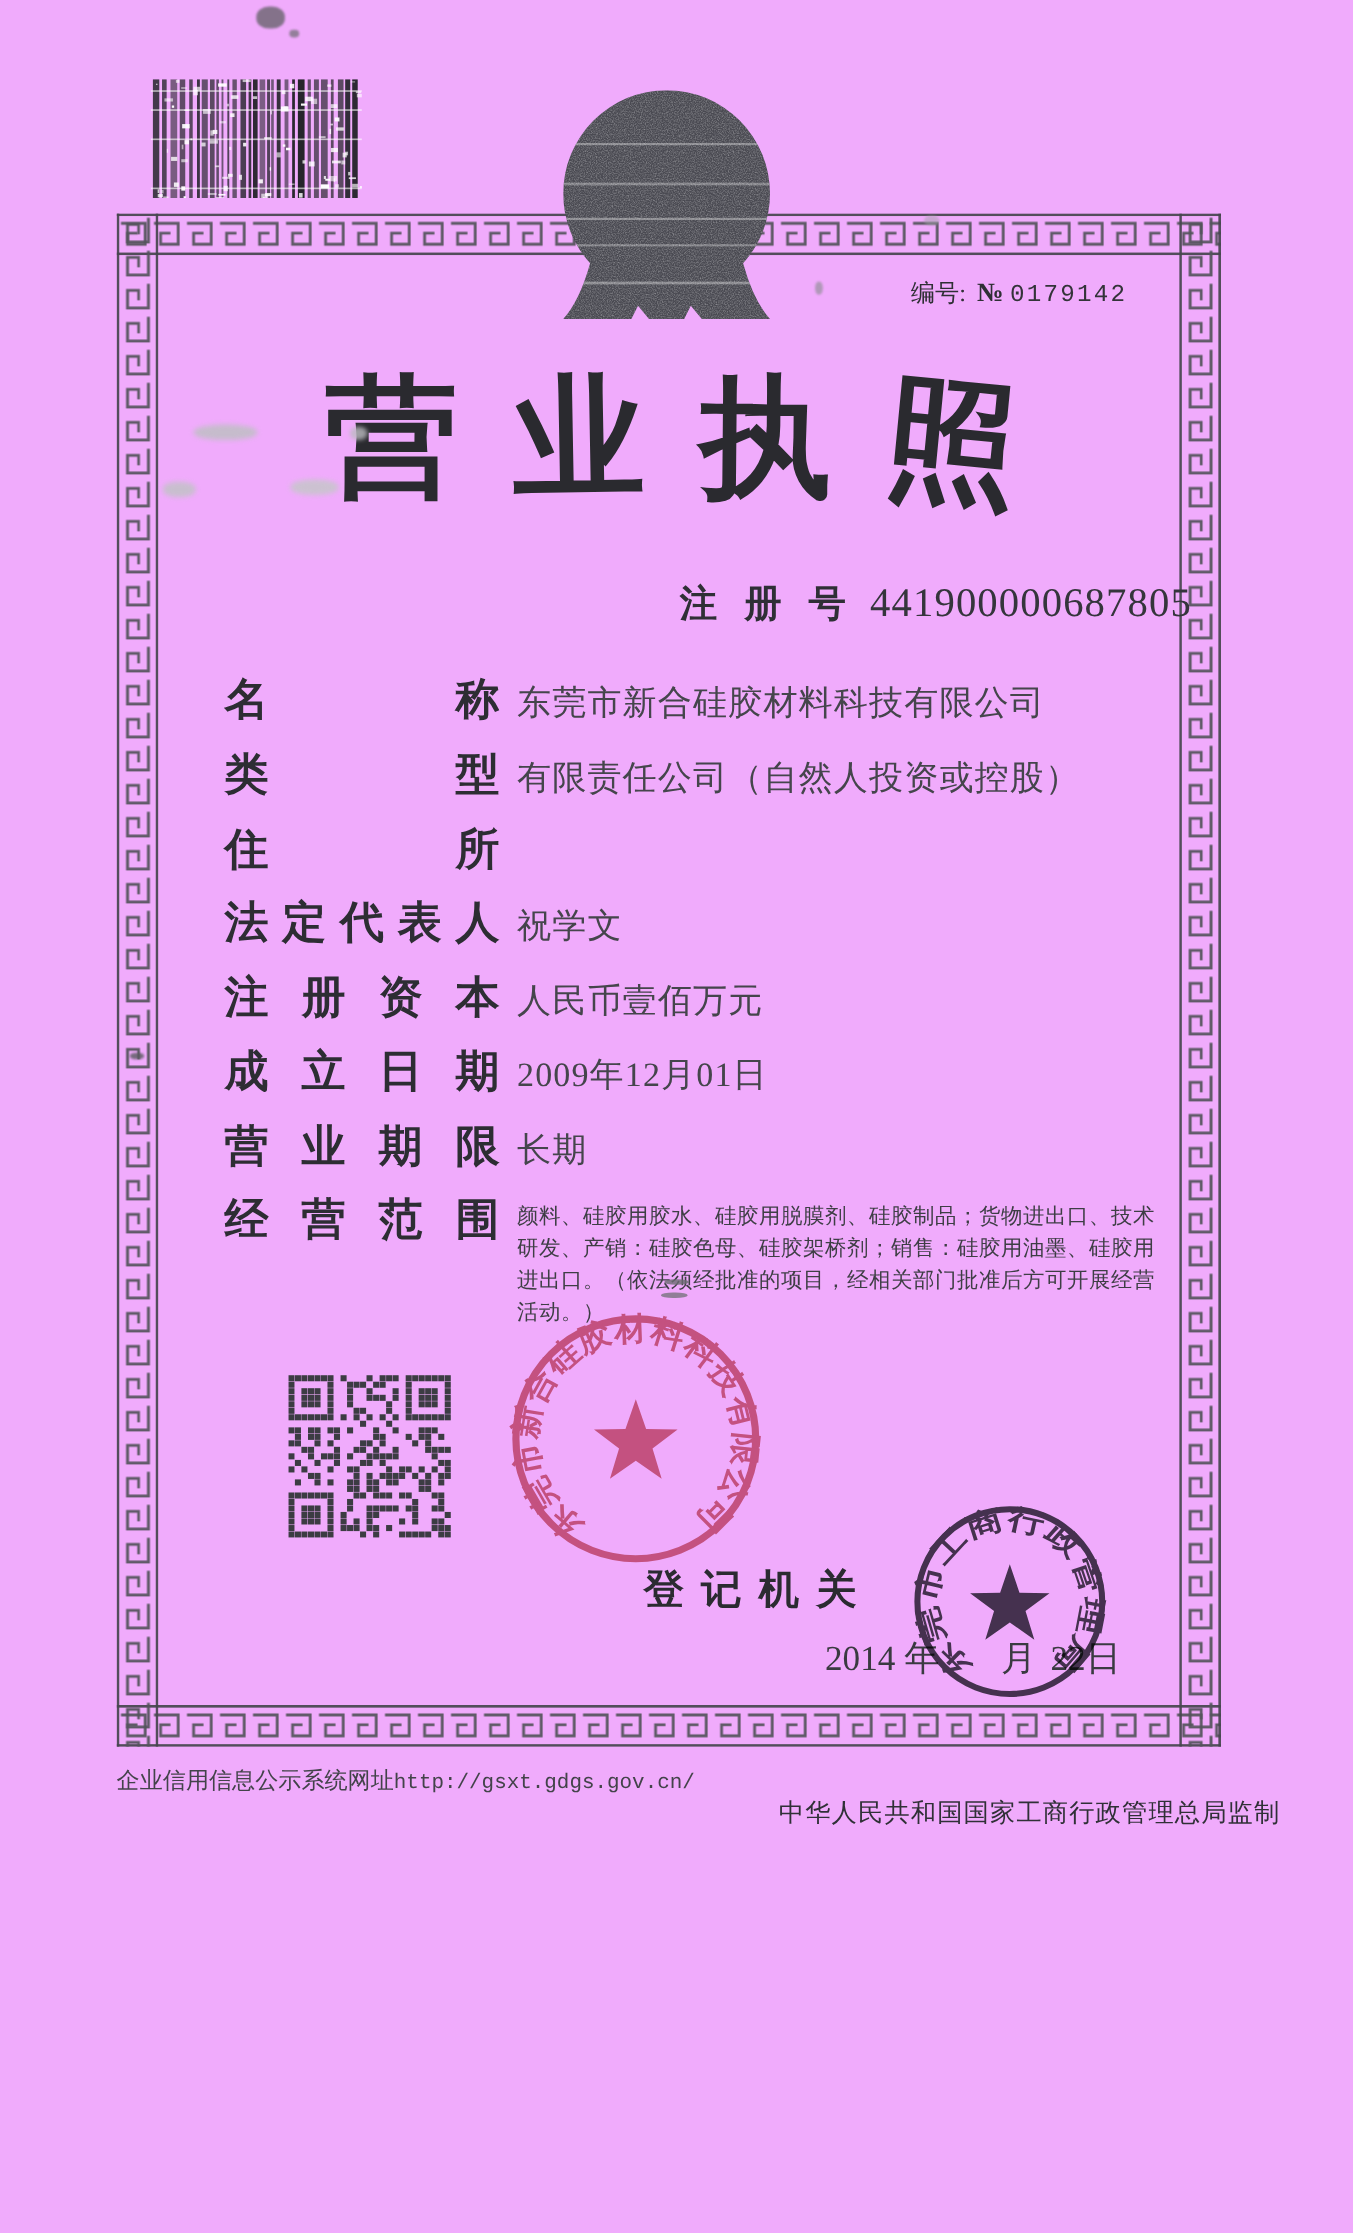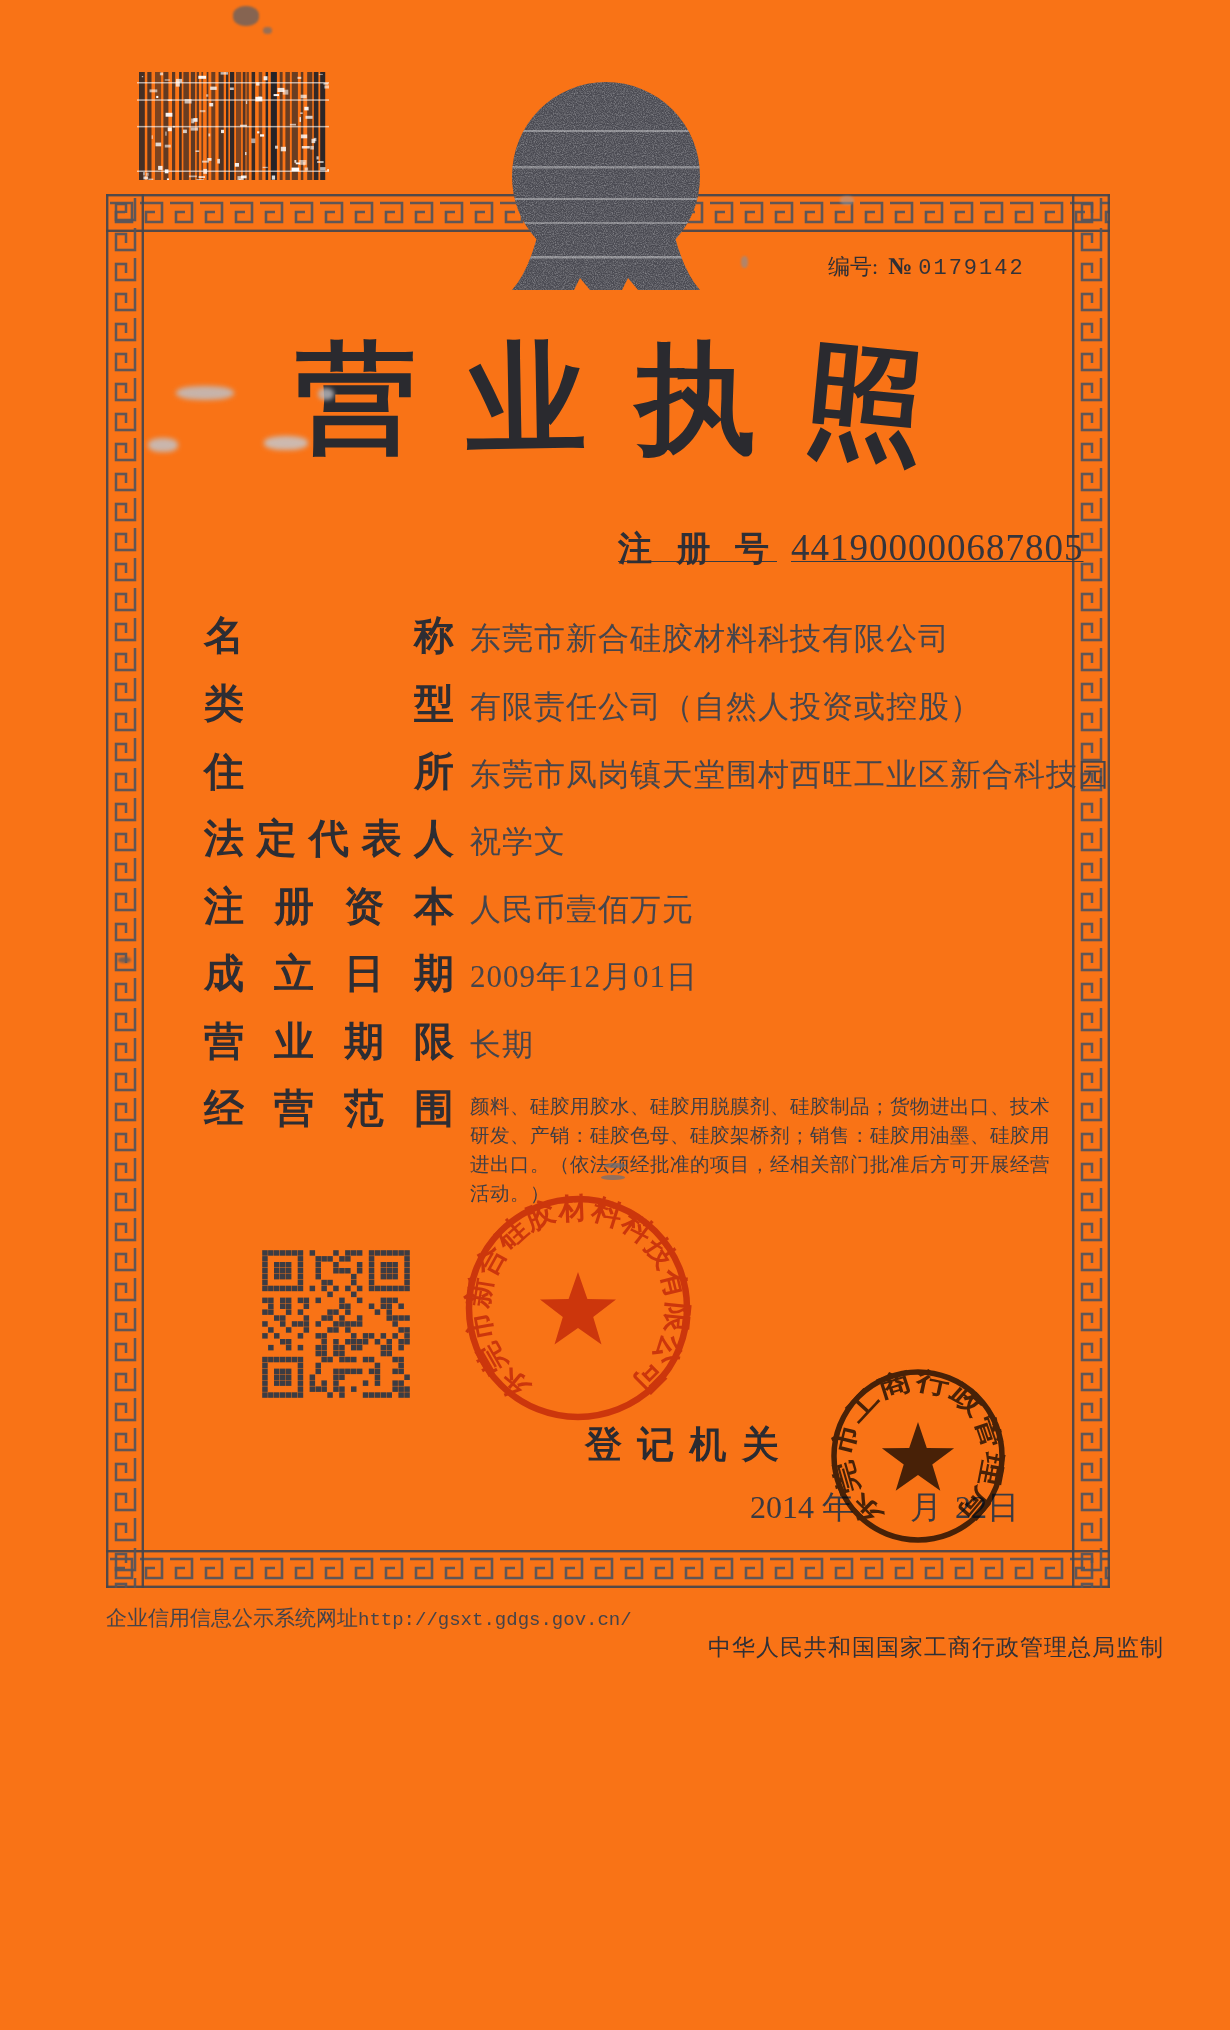--- a/index.html
+++ b/index.html
@@ -1,37 +1,37 @@
 <!DOCTYPE html>
 <html><head>
 <meta charset="utf-8">
 <style>
   html,body{margin:0;padding:0;background:#ffffff;}
-  .page{position:relative;width:1230px;height:2030px;background:#f97316;overflow:hidden;
+  .page{position:relative;width:1230px;height:2030px;background:#f0abfc;overflow:hidden;
         font-family:"Liberation Serif",serif;color:#3a3a40;}
   .abs{position:absolute;}
   
   .strip{position:absolute;opacity:.92;z-index:2;}
   .strip svg{display:block;}
   #strip-l svg,#strip-r svg{transform:rotate(90deg) translateY(-38px);transform-origin:0 0;}
   
   #barcode{left:137px;top:72px;width:192px;height:108px;z-index:1;}
   #emblem{left:500px;top:70px;width:212px;height:228px;z-index:3;}
   #qr{left:262px;top:1250px;width:148px;height:148px;z-index:4;}
   
   .serial{left:828px;top:252px;z-index:4;font-size:22px;color:#2f2f35;white-space:nowrap;}
   .serial .nosym{font-weight:bold;font-size:24px;margin:0 6px 0 10px;}
   .serial .serial-num{font-family:"Liberation Mono",monospace;font-size:22px;letter-spacing:2px;color:#333339;}
   
   .title{left:296px;top:338px;display:flex;gap:50px;z-index:4;
          font-family:"Liberation Sans",sans-serif;font-weight:900;font-size:120px;
          color:#2a2a2f;line-height:1;}
   .title span{display:block;}
   
-  .regline{left:618px;top:526px;z-index:4;white-space:nowrap;text-decoration:underline;}
+  .regline{left:618px;top:526px;z-index:4;white-space:nowrap;}
   .reg-label{font-size:34px;font-weight:700;letter-spacing:8px;color:#2f2f36;}
   .reg-value{font-size:37px;color:#35353c;margin-left:14px;letter-spacing:1px;}
   
   .frow{position:absolute;left:204px;display:flex;align-items:flex-start;z-index:4;}
   .flabel{width:250px;display:flex;justify-content:space-between;flex:none;
           font-size:40px;font-weight:700;color:#2d2d33;line-height:46px;}
   .fvalue{margin-left:16px;font-size:31px;color:#45454c;line-height:46px;padding-top:3px;
           letter-spacing:1px;white-space:nowrap;}
   .fscope{margin-left:16px;font-size:19.5px;color:#3e3e45;line-height:29px;padding-top:6px;
           width:600px;letter-spacing:.5px;}
@@ -281,21 +281,20 @@
           <span>类</span>
           <span>型</span>
         </div>
         <div class="fvalue">有限责任公司（自然人投资或控股）</div>
       </div>
       <div class="frow" style="top: 749px;">
         <div class="flabel">
           <span>住</span>
           <span>所</span>
         </div>
-        <div class="fvalue">东莞市凤岗镇天堂围村西旺工业区新合科技园</div>
       </div>
       <div class="frow" style="top: 816px;">
         <div class="flabel">
           <span>法</span>
           <span>定</span>
           <span>代</span>
           <span>表</span>
           <span>人</span>
         </div>
         <div class="fvalue">祝学文</div>

